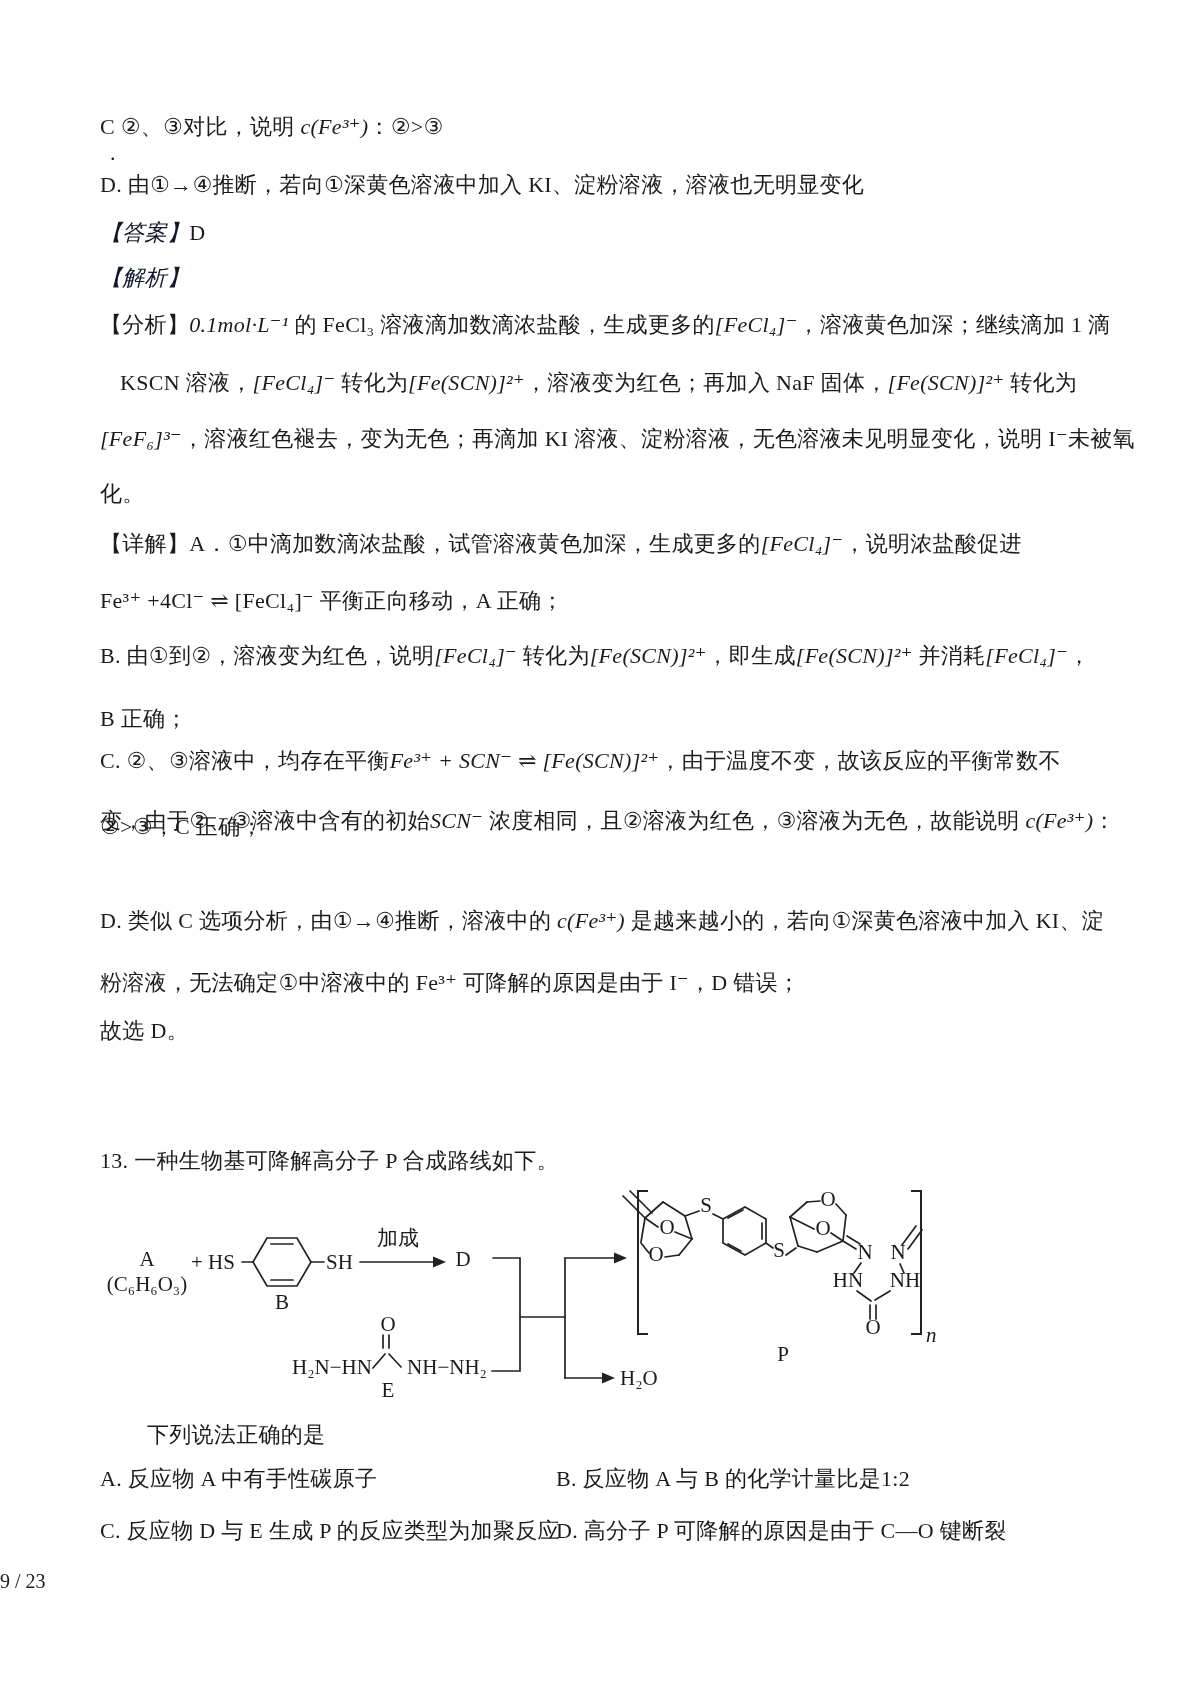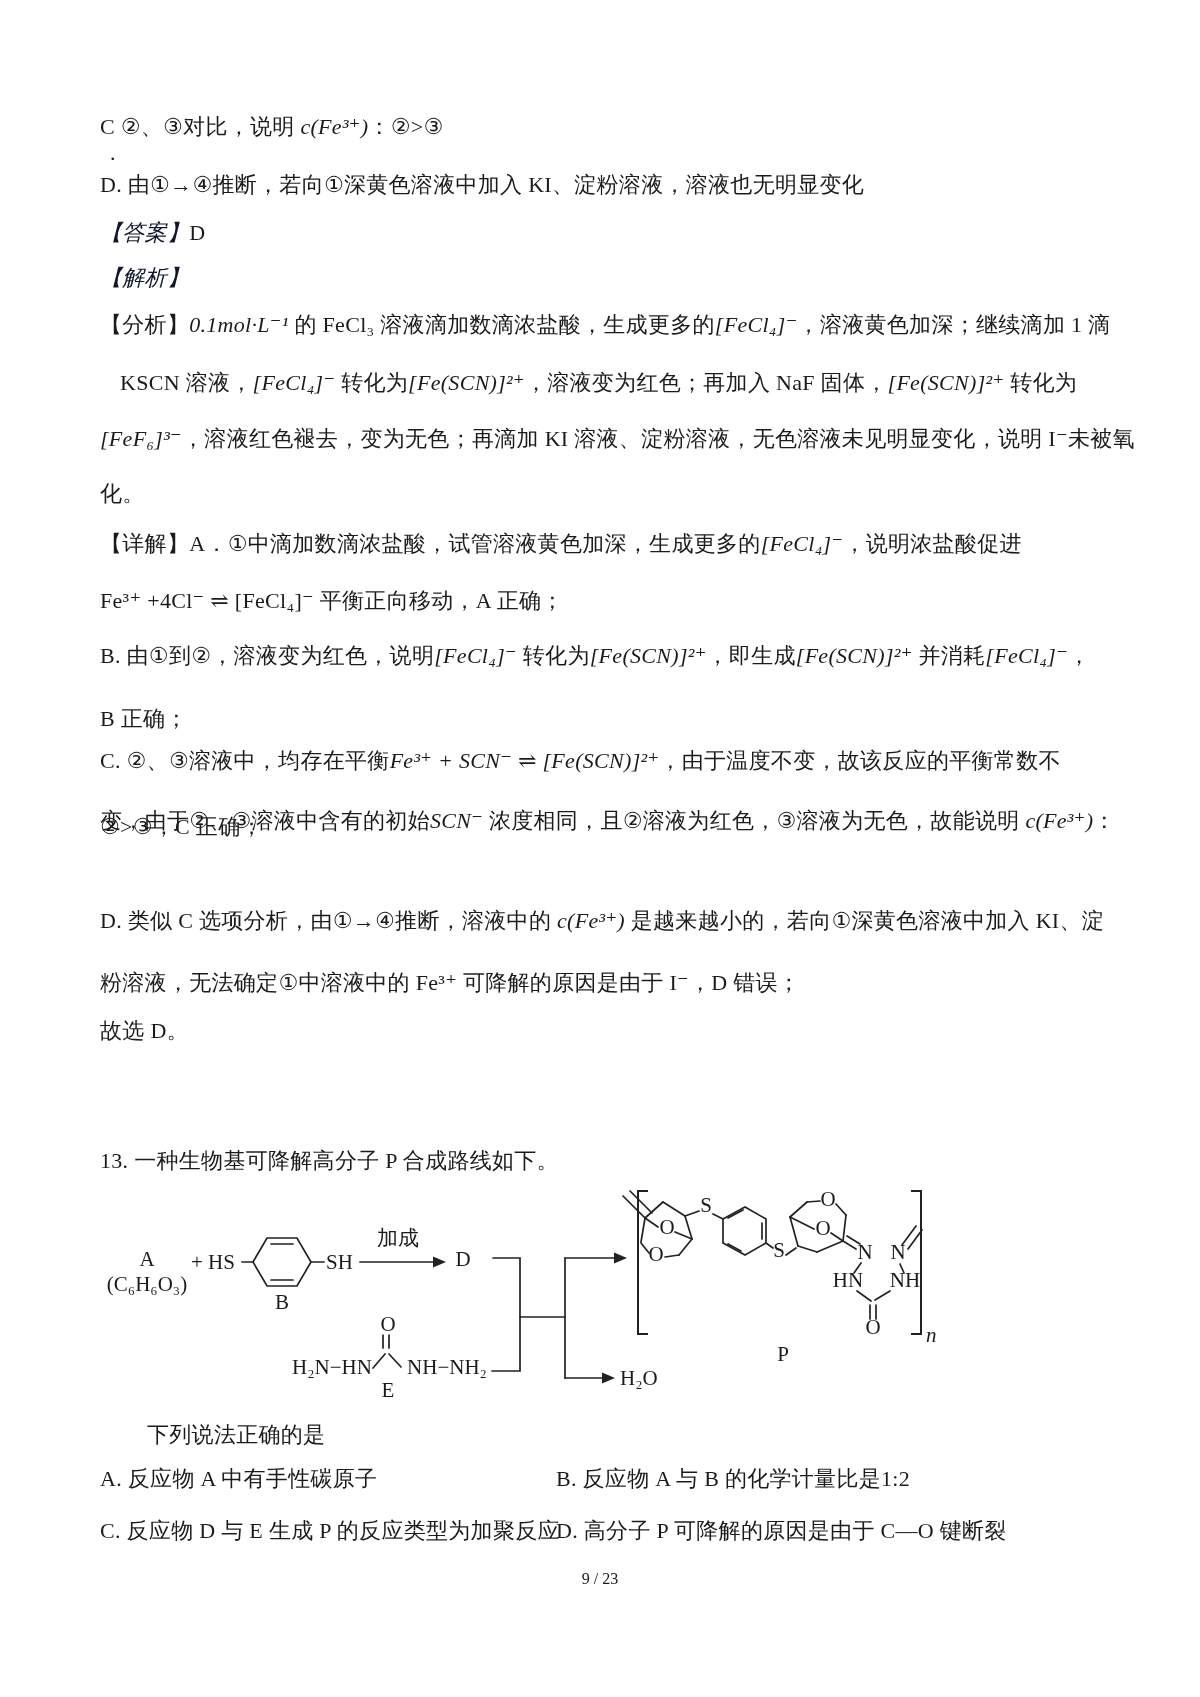--- a/index.html
+++ b/index.html
@@ -18,22 +18,22 @@
     font-size:22px;
     line-height:30px;
     white-space:nowrap;
     letter-spacing:0.3px;
   }
   .line .blue { color:#0f172a;font-style:italic; }
   .line .m { font-style:italic; }
   .footer {
     position:absolute;
     top:1570px; left:0; width:100%;
-    text-align:center;
-    font-size:16px;
+    text-align:left;
+    font-size:20px;
   }
   svg.diagram { position:absolute; left:95px; top:1185px; }
   svg.diagram text {
     font-family:"Liberation Serif","DejaVu Serif","DejaVu Sans",serif;
     font-size:21px;
     fill:#1b1b1b;
   }
   svg.diagram .bond { stroke:#222; stroke-width:1.7; fill:none; stroke-linecap:round; }
   svg.diagram .bracket { stroke:#222; stroke-width:2; fill:none; }
   svg.diagram .head { fill:#222; stroke:none; }

